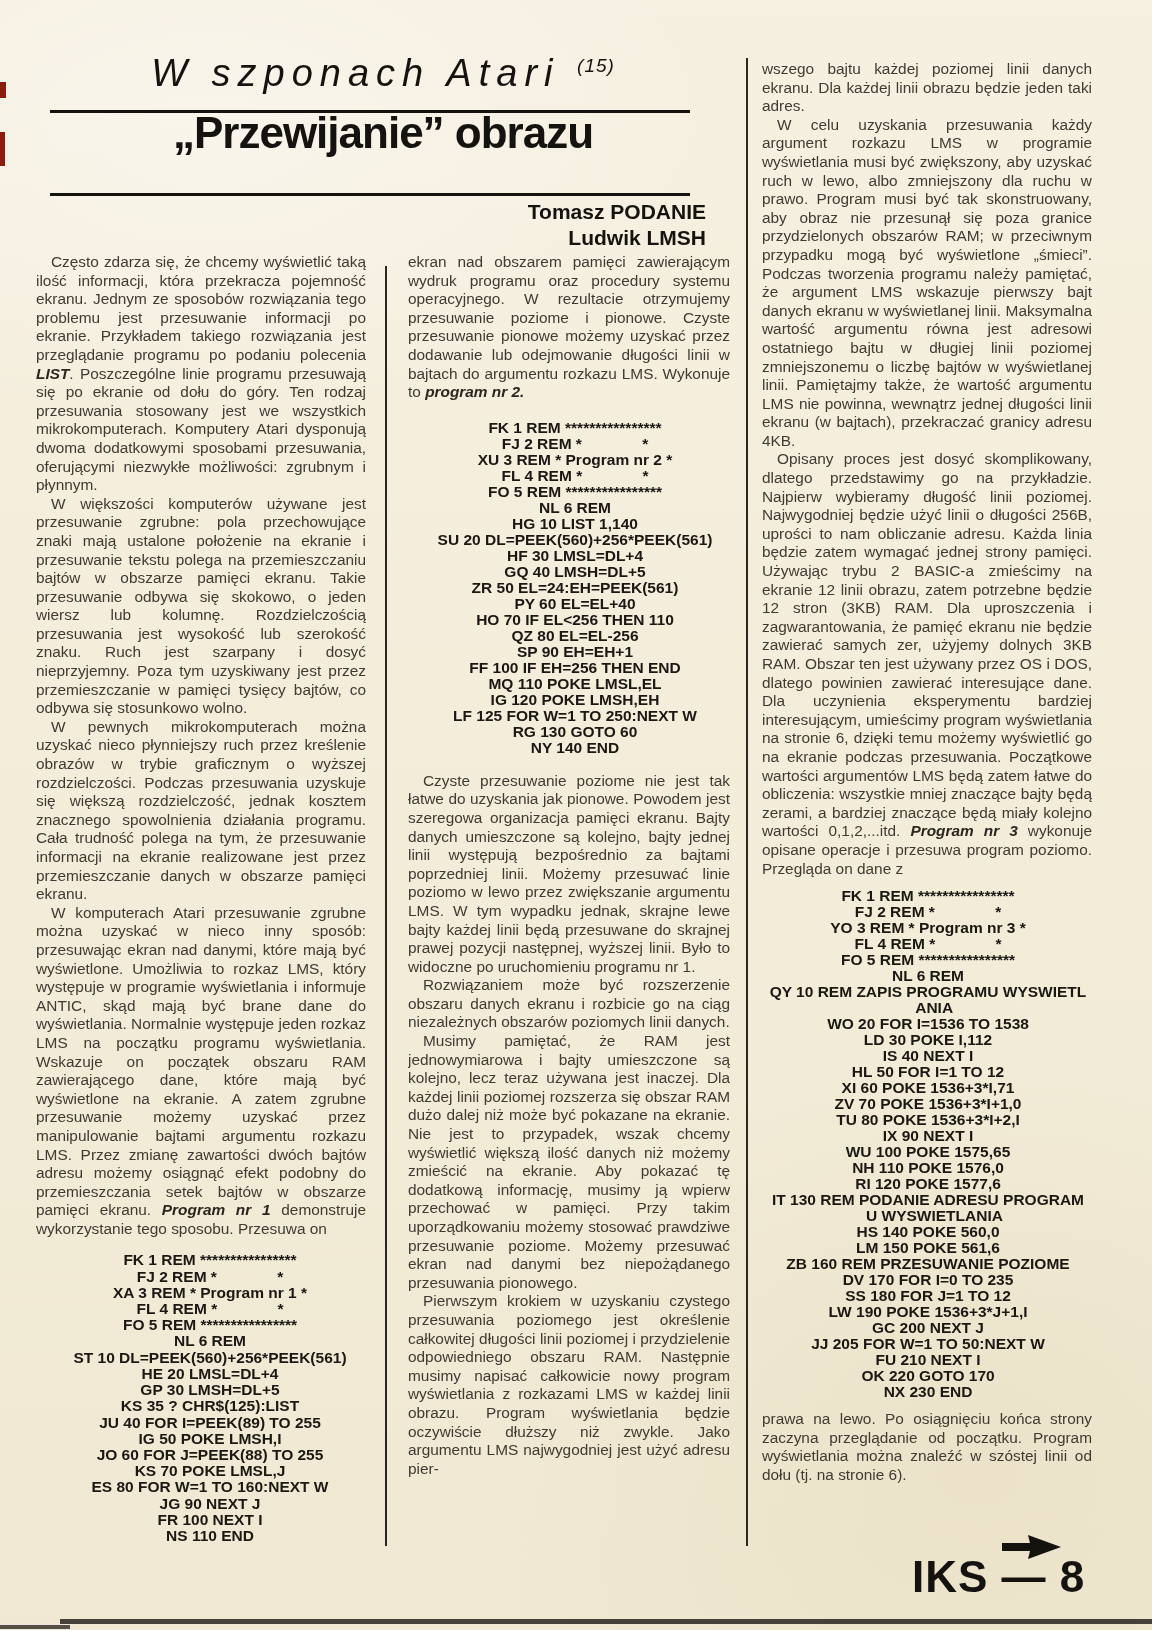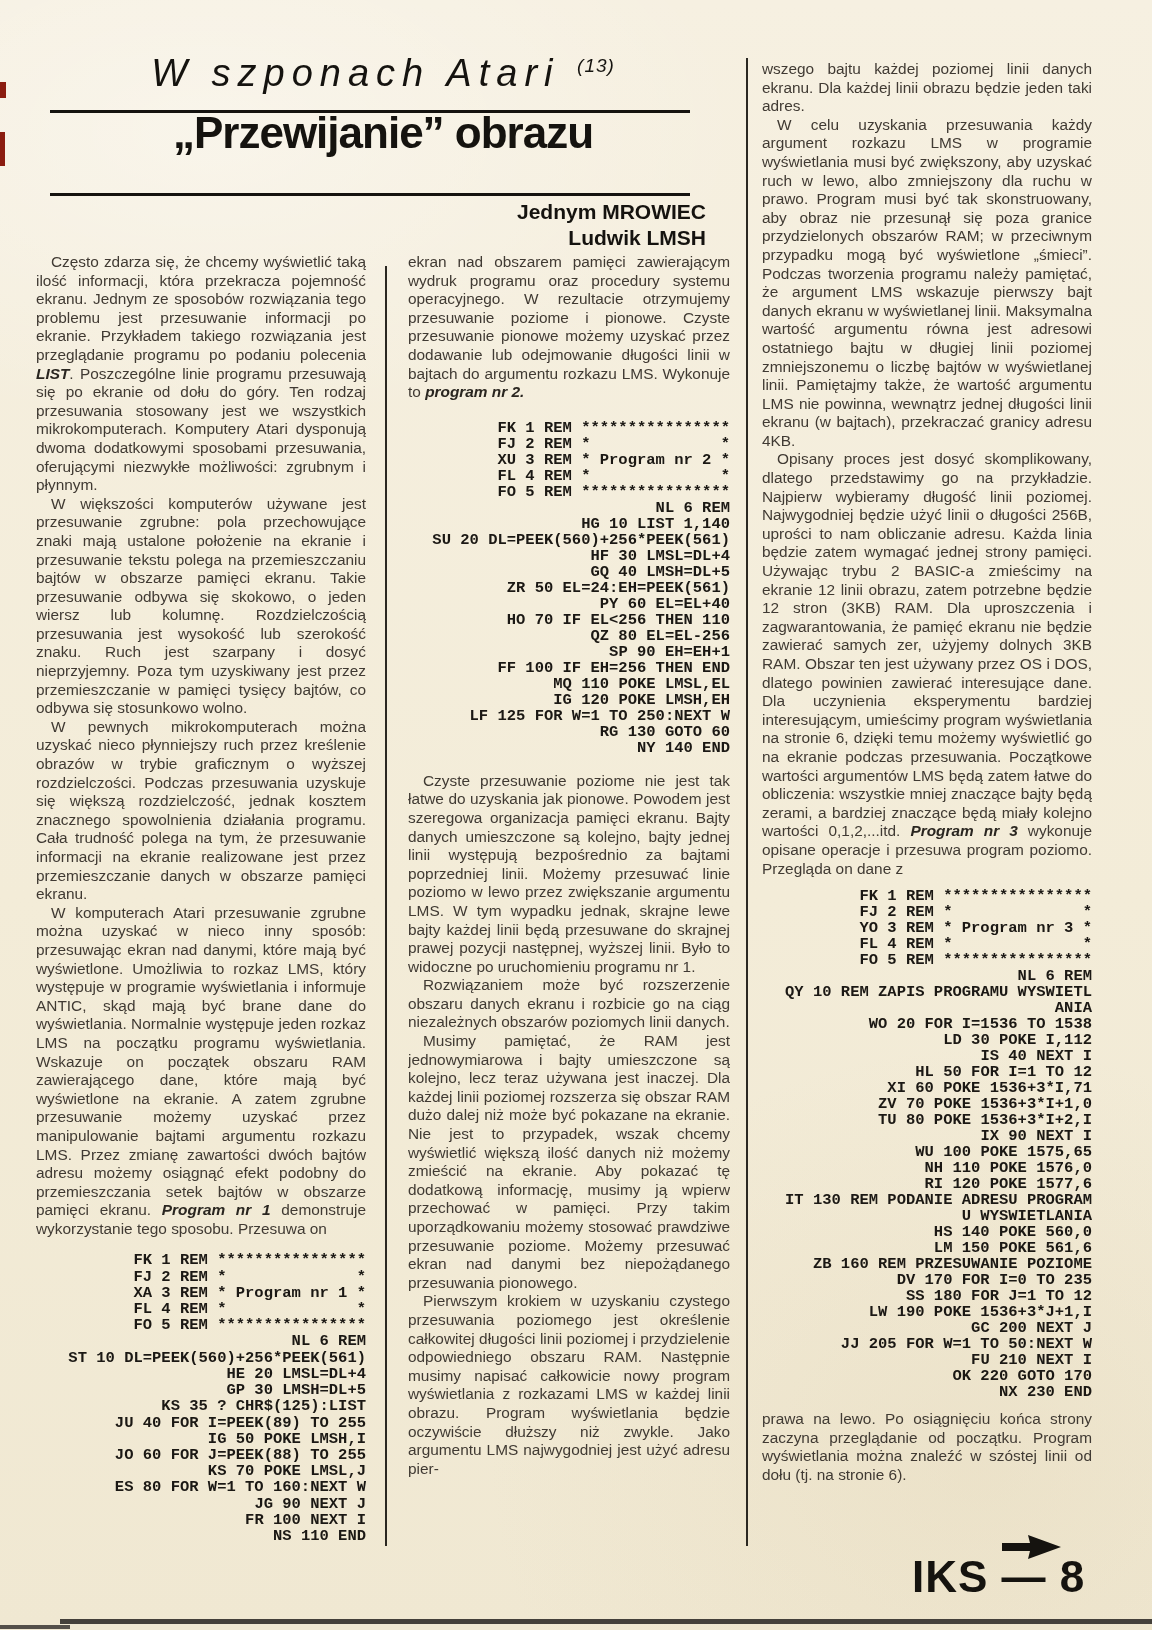--- a/index.html
+++ b/index.html
@@ -31,23 +31,23 @@
   }
   
   .col {
     position:absolute; text-align:justify; color:var(--body_ink);
     font-size:15.4px; line-height:18.6px; overflow:hidden;
   }
   .col p { margin:0; text-indent:15px; }
   .col p.no-indent { text-indent:0; }
   .col b { color:#2a2620;font-style:italic; }
   .col pre {
-    font-family:Liberation Mono, monospace; font-weight:bold;
+    font-family:Liberation Sans, sans-serif; font-weight:bold;
     color:var(--code_ink); font-size:15.5px; line-height:16px;
-    white-space:pre; text-align:right; overflow:hidden;
+    white-space:pre; text-align:center; overflow:hidden;
   }
   .col pre[data-name="program-1-listing"] { margin:14px 0 0 18px; line-height:16.2px; }
   .col pre[data-name="program-2-listing"] { margin:18px 0 16px 12px; }
   .col pre[data-name="program-3-listing"] { margin:10px 0 10px 2px; }
   .col-left   { left:36px;  top:253px; width:330px; height:1332px; }
   .col-middle { left:408px; top:253px; width:322px; height:1300px; }
   .col-right  { left:762px; top:60px;  width:330px; height:1500px; }
   .vdivider { position:absolute; width:2px; background:#2b2822; }
   .vd1 { left:385px; top:266px; height:1280px; }
   .vd2 { left:746px; top:58px;  height:1488px; }
@@ -68,27 +68,27 @@
 <body>
 
 <div class="page" data-name="magazine-page">
 
   <div class="edge-mark mark1" data-name="scan-artifact-red-mark"></div>
   <div class="edge-mark mark2" data-name="scan-artifact-red-mark"></div>
 
   <header data-name="article-header">
     <div class="series" data-name="series-title">
       <span data-name="series-title-text">W szponach Atari</span>
-      <sup data-name="issue-number">(13)</sup>
+      <sup data-name="issue-number">(15)</sup>
     </div>
     <div class="rule rule-top" data-name="header-divider"></div>
     <h1 class="title" data-name="article-title">„Przewijanie” obrazu</h1>
     <div class="rule rule-bottom" data-name="title-divider"></div>
     <div class="authors" data-name="authors-block">
-      <div data-name="author-name">Jednym MROWIEC</div>
+      <div data-name="author-name">Tomasz PODANIE</div>
       <div data-name="author-name">Ludwik LMSH</div>
     </div>
   </header>
 
   <div class="col col-left" data-name="column-left">
       <p data-name="paragraph"><span>Często zdarza się, że chcemy wyświetlić taką ilość informacji, która przekracza pojemność ekranu. Jednym ze sposobów rozwiązania tego problemu jest przesuwanie informacji po ekranie. Przykładem takiego rozwiązania jest przeglądanie programu po podaniu polecenia </span><b>LIST</b><span>. Poszczególne linie programu przesuwają się po ekranie od dołu do góry. Ten rodzaj przesuwania stosowany jest we wszystkich mikrokomputerach. Komputery Atari dysponują dwoma dodatkowymi sposobami przesuwania, oferującymi niezwykłe możliwości: zgrubnym i płynnym.</span></p>
       <p data-name="paragraph"><span>W większości komputerów używane jest przesuwanie zgrubne: pola przechowujące znaki mają ustalone położenie na ekranie i przesuwanie tekstu polega na przemieszczaniu bajtów w obszarze pamięci ekranu. Takie przesuwanie odbywa się skokowo, o jeden wiersz lub kolumnę. Rozdzielczością przesuwania jest wysokość lub szerokość znaku. Ruch jest szarpany i dosyć nieprzyjemny. Poza tym uzyskiwany jest przez przemieszczanie w pamięci tysięcy bajtów, co odbywa się stosunkowo wolno.</span></p>
       <p data-name="paragraph"><span>W pewnych mikrokomputerach można uzyskać nieco płynniejszy ruch przez kreślenie obrazów w trybie graficznym o wyższej rozdzielczości. Podczas przesuwania uzyskuje się większą rozdzielczość, jednak kosztem znacznego spowolnienia działania programu. Cała trudność polega na tym, że przesuwanie informacji na ekranie realizowane jest przez przemieszczanie danych w obszarze pamięci ekranu.</span></p>
       <p data-name="paragraph"><span>W komputerach Atari przesuwanie zgrubne można uzyskać w nieco inny sposób: przesuwając ekran nad danymi, które mają być wyświetlone. Umożliwia to rozkaz LMS, który występuje w programie wyświetlania i informuje ANTIC, skąd mają być brane dane do wyświetlania. Normalnie występuje jeden rozkaz LMS na początku programu wyświetlania. Wskazuje on początek obszaru RAM zawierającego dane, które mają być wyświetlone na ekranie. A zatem zgrubne przesuwanie możemy uzyskać przez manipulowanie bajtami argumentu rozkazu LMS. Przez zmianę zawartości dwóch bajtów adresu możemy osiągnąć efekt podobny do przemieszczania setek bajtów w obszarze pamięci ekranu. </span><b>Program nr 1</b><span> demonstruje wykorzystanie tego sposobu. Przesuwa on</span></p>
       <pre data-name="program-1-listing">FK 1 REM ****************

